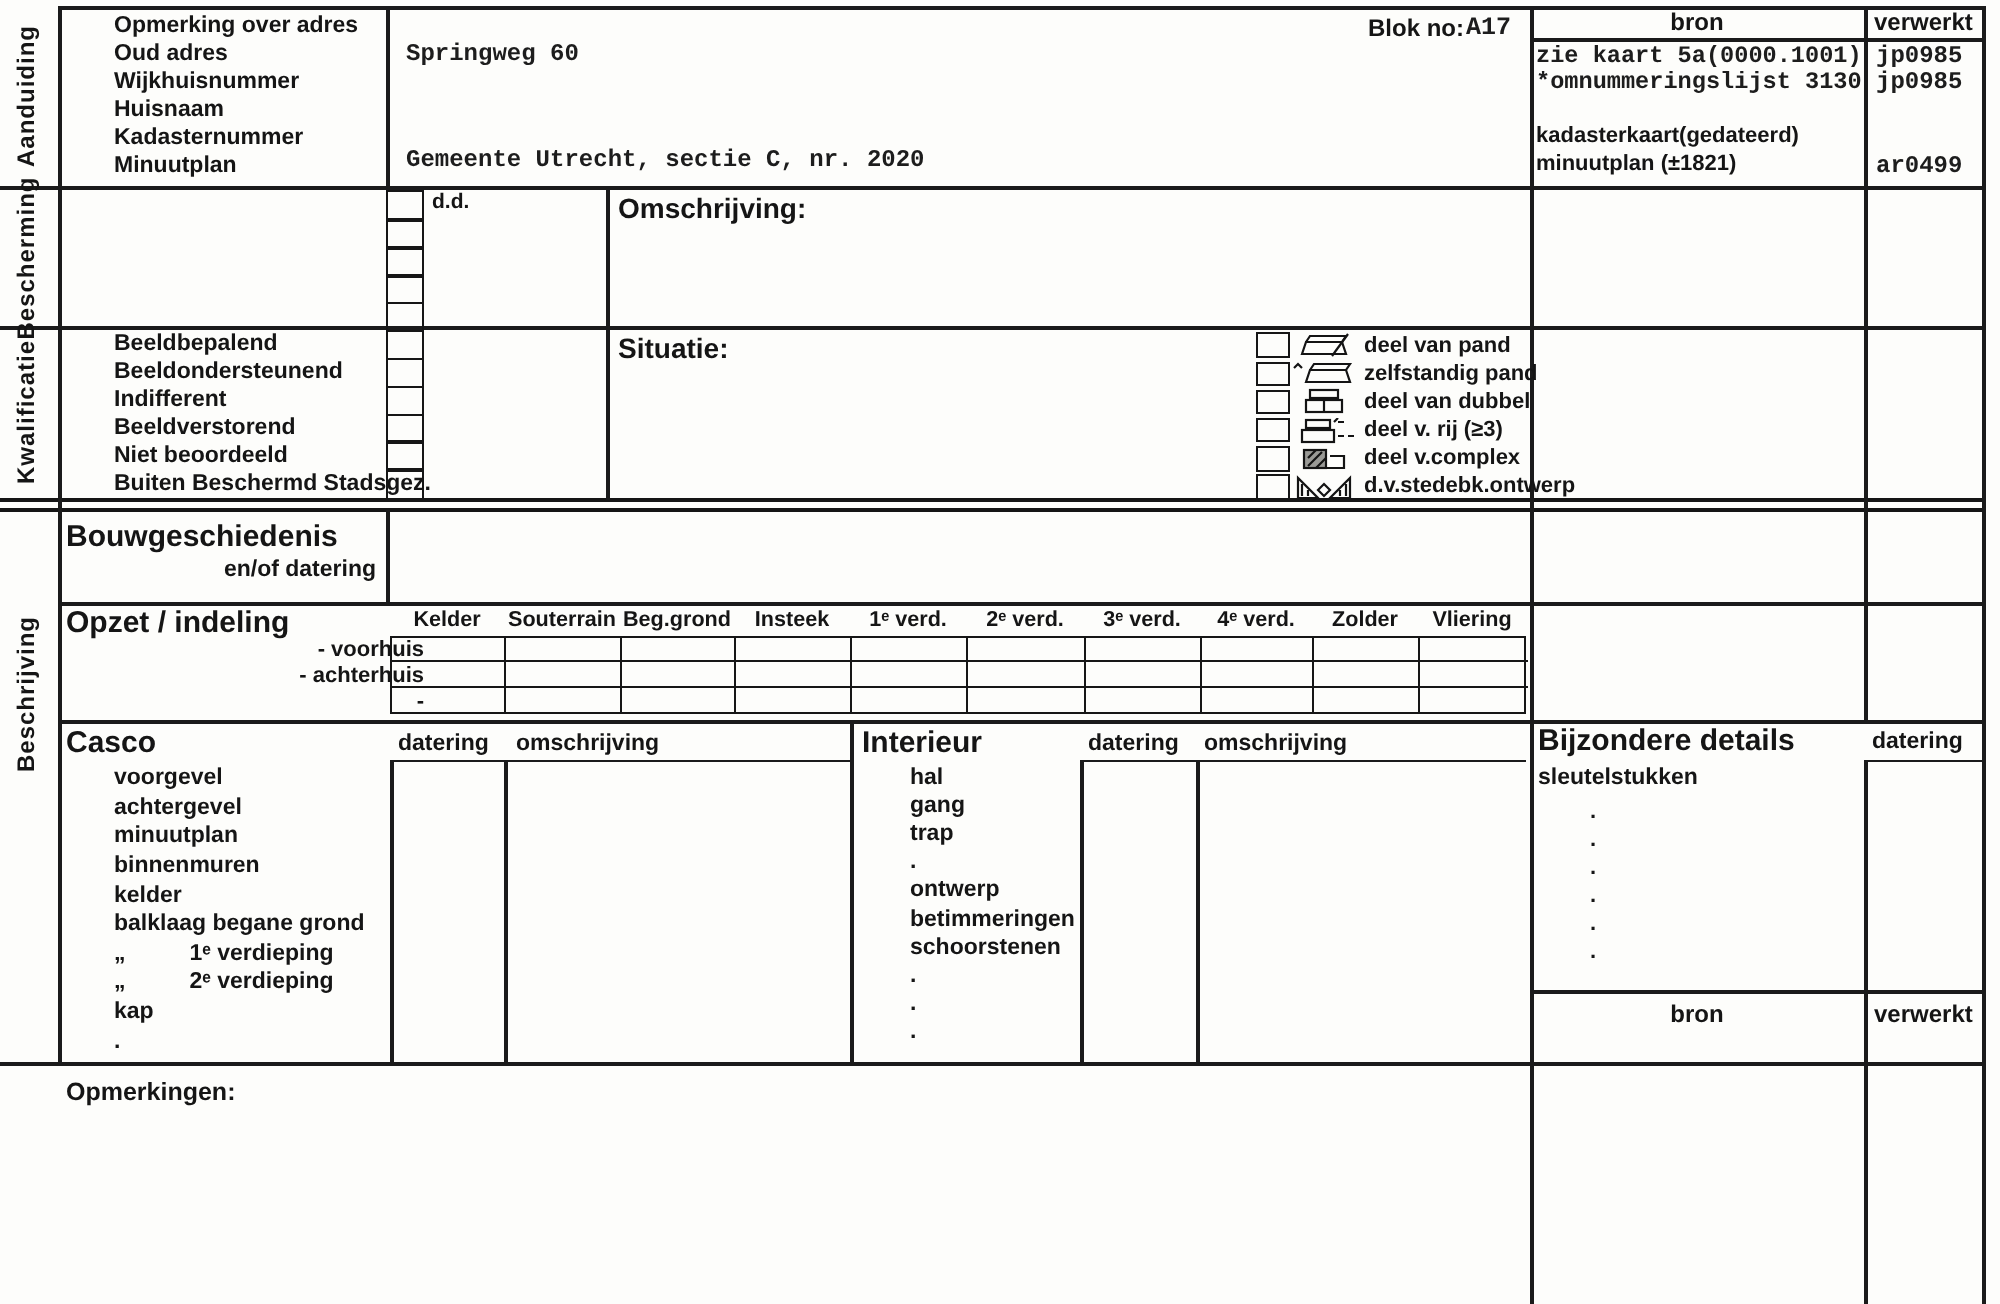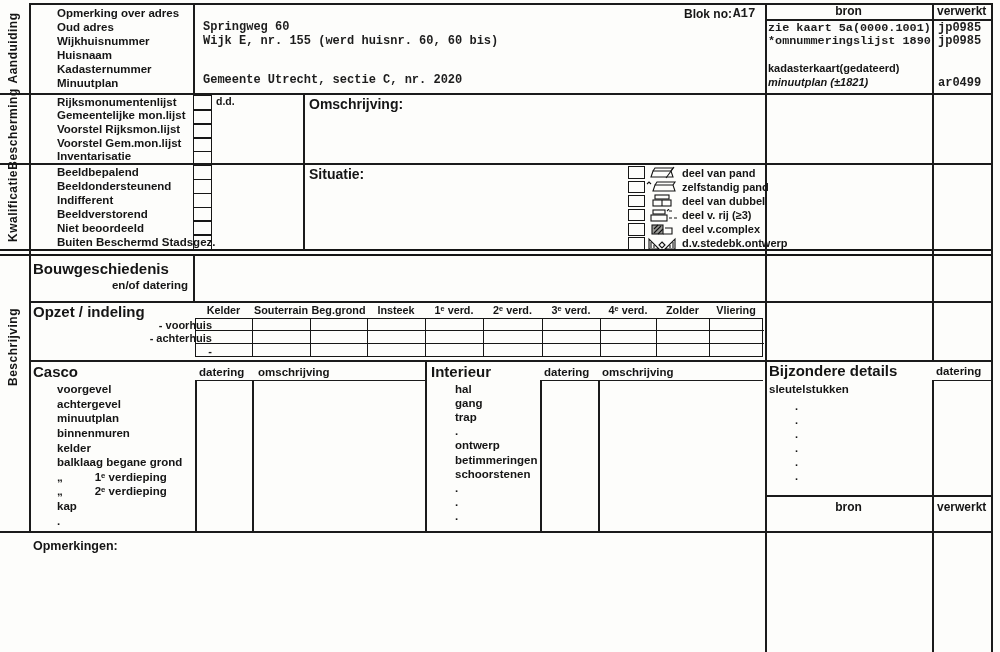--- a/index.html
+++ b/index.html
@@ -68,43 +68,35 @@
   <div class="rows" style="left:33px;top:6px;width:158px;height:84px;font-size:11.5px;font-weight:600;">
     <div>Opmerking over adres</div>
     <div>Oud adres</div>
     <div>Wijkhuisnummer</div>
     <div>Huisnaam</div>
     <div>Kadasternummer</div>
     <div>Minuutplan</div>
   </div>
 
   <div class="lbl mono" style="left:203px;top:20px;font-size:12px;">Springweg 60</div>
-  <div class="lbl mono" style="left:203px;top:34px;font-size:12px;">Wijk E, nr. 155 (werd huisnr. 60, 60 bis)</div>
   <div class="lbl mono" style="left:203px;top:73px;font-size:12px;text-align:center;">Gemeente Utrecht, sectie C, nr. 2020</div>
 
   <div class="lbl" style="left:684px;top:7px;font-size:12px;">Blok no:</div>
   <div class="lbl mono" style="left:733px;top:7px;font-size:12.5px;">A17</div>
 
   <div class="lbl" style="left:765px;top:4px;width:167px;text-align:center;font-size:12px;">bron</div>
   <div class="lbl" style="left:937px;top:4px;font-size:12px;">verwerkt</div>
   <div class="lbl mono" style="left:768px;top:21px;font-size:11.8px;">zie kaart 5a(0000.1001)</div>
-  <div class="lbl mono" style="left:768px;top:34px;font-size:11.8px;">*omnummeringslijst 1890</div>
+  <div class="lbl mono" style="left:768px;top:34px;font-size:11.8px;">*omnummeringslijst 3130</div>
   <div class="lbl" style="left:768px;top:62px;font-size:11px;">kadasterkaart(gedateerd)</div>
-  <div class="lbl" style="left:768px;top:76px;font-size:11px;font-style:italic;">minuutplan (±1821)</div>
+  <div class="lbl" style="left:768px;top:76px;font-size:11px;">minuutplan (±1821)</div>
   <div class="lbl mono" style="left:938px;top:21px;font-size:12px;">jp0985</div>
   <div class="lbl mono" style="left:938px;top:34px;font-size:12px;">jp0985</div>
   <div class="lbl mono" style="left:938px;top:76px;font-size:12px;">ar0499</div>
 
-  <div class="rows" style="left:33px;top:95px;width:158px;height:68px;font-size:11.5px;font-weight:600;">
-    <div>Rijksmonumentenlijst</div>
-    <div>Gemeentelijke mon.lijst</div>
-    <div>Voorstel Rijksmon.lijst</div>
-    <div>Voorstel Gem.mon.lijst</div>
-    <div>Inventarisatie</div>
-  </div>
   <div class="rows" style="left:33px;top:165px;width:162px;height:84px;font-size:11.5px;font-weight:600;">
     <div>Beeldbepalend</div>
     <div>Beeldondersteunend</div>
     <div>Indifferent</div>
     <div>Beeldverstorend</div>
     <div>Niet beoordeeld</div>
     <div>Buiten Beschermd Stadsgez.</div>
   </div>
 
   <div class="ladder" style="left:193px;top:95px;width:19px;height:155px;">

